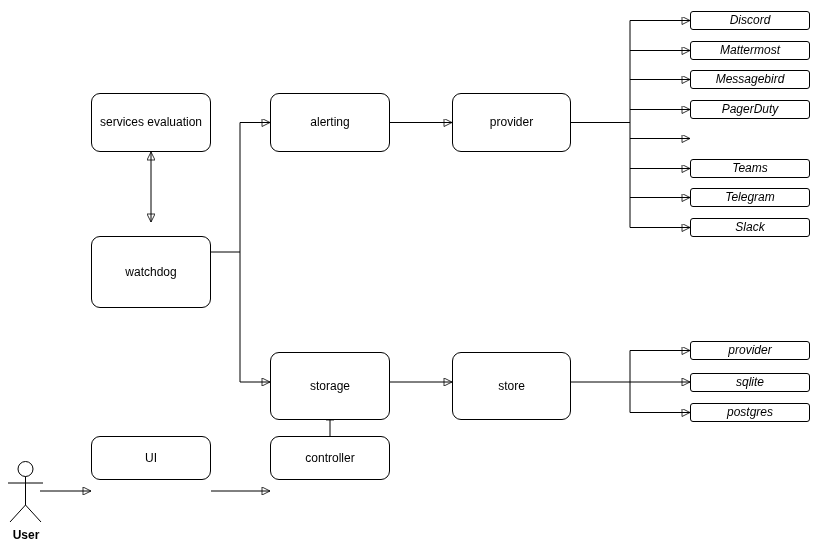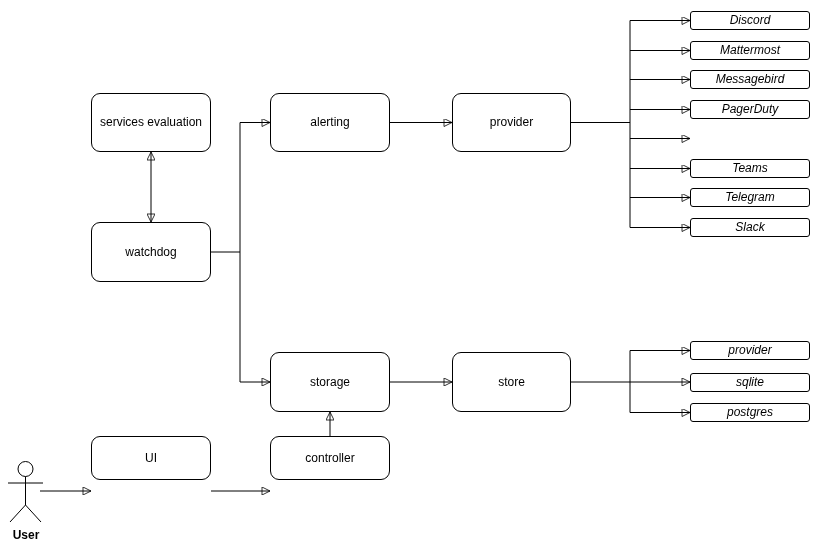--- a/index.html
+++ b/index.html
@@ -26,21 +26,21 @@
     justify-content: center;
     text-align: center;
     line-height: 1.2;
   }
   .big  { border-radius: 9px; }
   .leaf { border-radius: 3px; left: 690px; width: 120px; height: 19px; font-style: italic; }
   .col1 { left: 91px;  width: 120px; }
   .col2 { left: 270px; width: 120px; }
   .col3 { left: 452px; width: 119px; }
   .row1 { top: 93px;  height: 59px; }
-  .row3 { top: 352px; height: 60px; }
+  .row3 { top: 352px; height: 68px; }
   .row4 { top: 436px; height: 44px; }
   .actor-label {
     position: absolute;
     left: 4px; top: 528px; width: 44px;
     text-align: center;
     font-weight: bold;
   }
 </style>
 </head>
 <body>
@@ -89,21 +89,21 @@
     <g>
       <circle cx="25.5" cy="469" r="7.5"></circle>
       <line x1="25.5" y1="476.5" x2="25.5" y2="505"></line>
       <line x1="8" y1="483" x2="43" y2="483"></line>
       <line x1="25.5" y1="505" x2="10" y2="522"></line>
       <line x1="25.5" y1="505" x2="41" y2="522"></line>
     </g>
   </svg>
 
   <div class="node big col1 row1">services evaluation</div>
-  <div class="node big col1" style="top:222px;height:60px">watchdog</div>
+  <div class="node big col1" style="top:236px;height:72px">watchdog</div>
   <div class="node big col2 row1">alerting</div>
   <div class="node big col3 row1">provider</div>
   <div class="node big col2 row3">storage</div>
   <div class="node big col3 row3">store</div>
   <div class="node big col1 row4">UI</div>
   <div class="node big col2 row4">controller</div>
 
   <div class="node leaf" style="top:11px">Discord</div>
   <div class="node leaf" style="top:41px">Mattermost</div>
   <div class="node leaf" style="top:70px">Messagebird</div>

